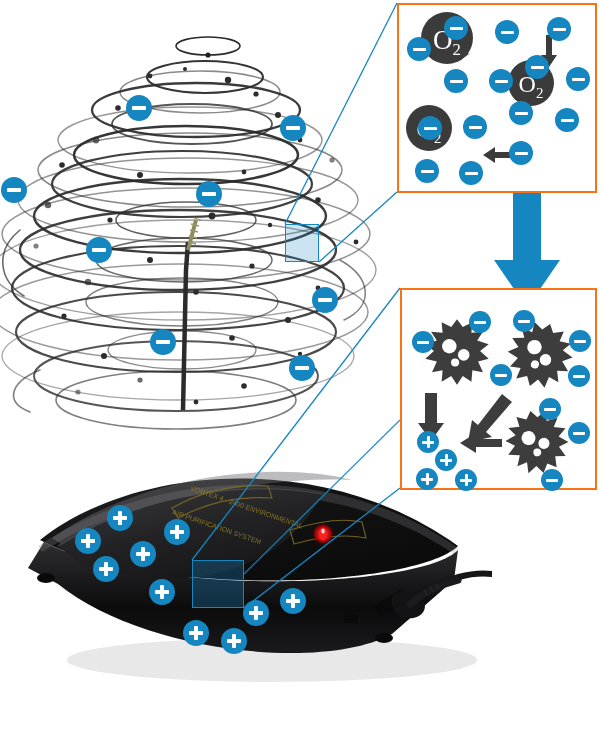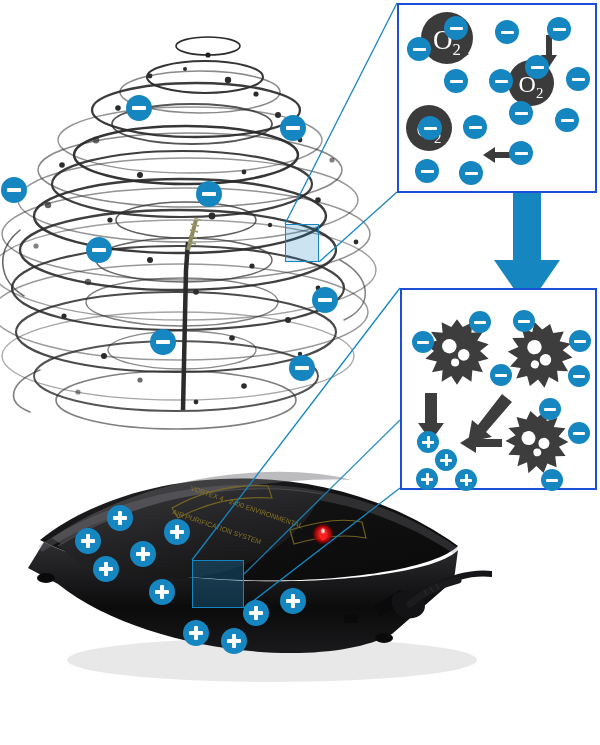--- a/index.html
+++ b/index.html
@@ -16,21 +16,21 @@
   .ion.pos::after{content:"";position:absolute;background:#fff;border-radius:1px;}
 
   
   #vortex{position:absolute;left:0;top:20px;width:400px;height:430px;}
   #vortex svg{display:block;}
 
   
   #device{position:absolute;left:22px;top:438px;width:470px;height:250px;}
 
   
-  .panel{position:absolute;background:#ffffff;border:2px solid #1d4ed8;box-sizing:border-box;}
+  .panel{position:absolute;background:#ffffff;border:2px solid #f97316;box-sizing:border-box;}
   #panel-o2{left:397px;top:3px;width:200px;height:190px;}
   #panel-germ{left:400px;top:288px;width:197px;height:202px;}
 
   .hl-square{position:absolute;border:1.6px solid #1686c0;
              background:rgba(22,134,192,0.22);box-sizing:border-box;}
   #hl-vortex{left:285px;top:224px;width:34px;height:38px;}
   #hl-device{left:192px;top:560px;width:52px;height:48px;
              background:rgba(22,134,192,0.30);}
 
   .callout-lines{position:absolute;left:0;top:0;width:600px;height:745px;

